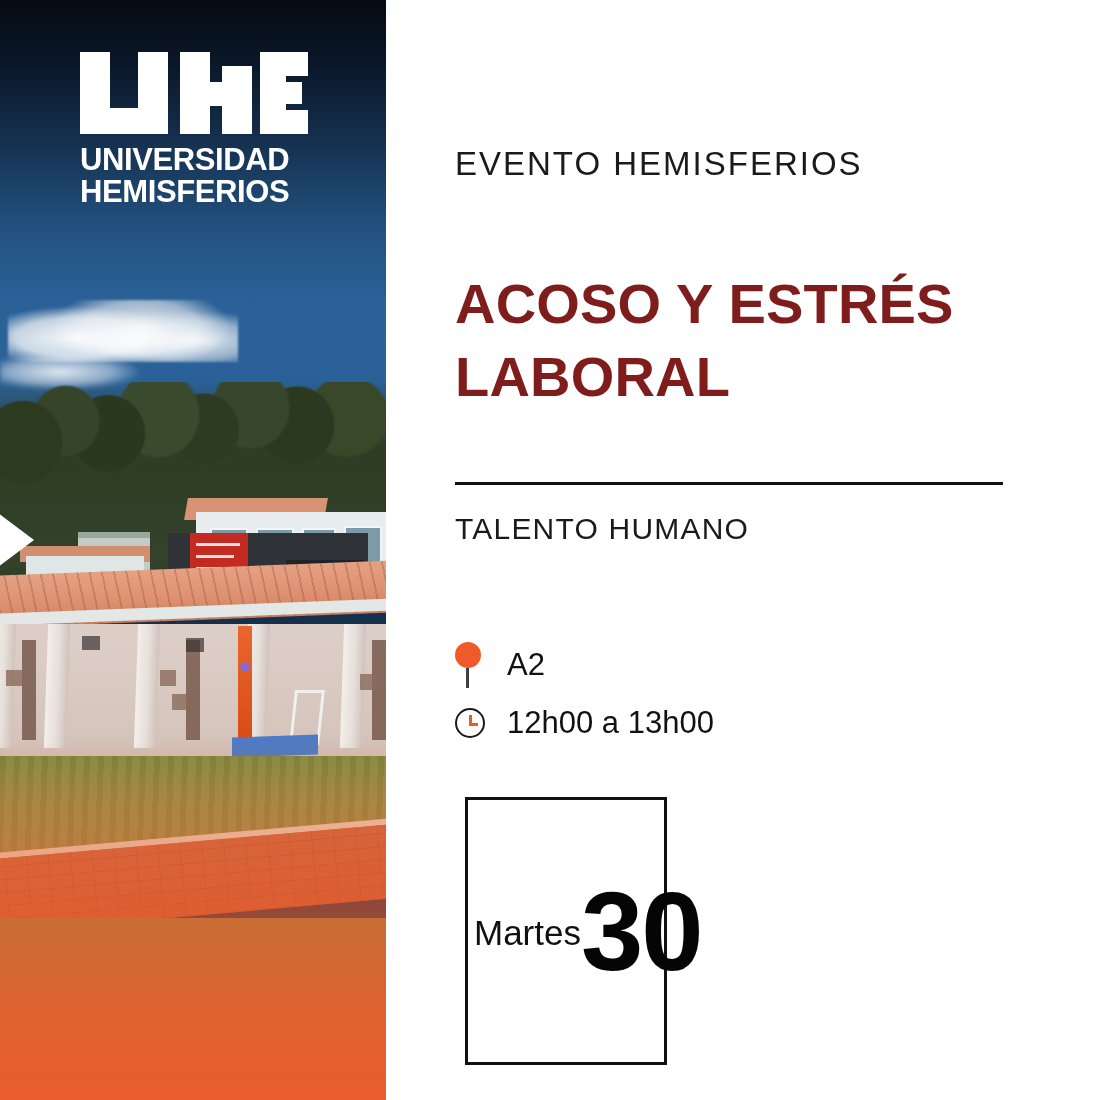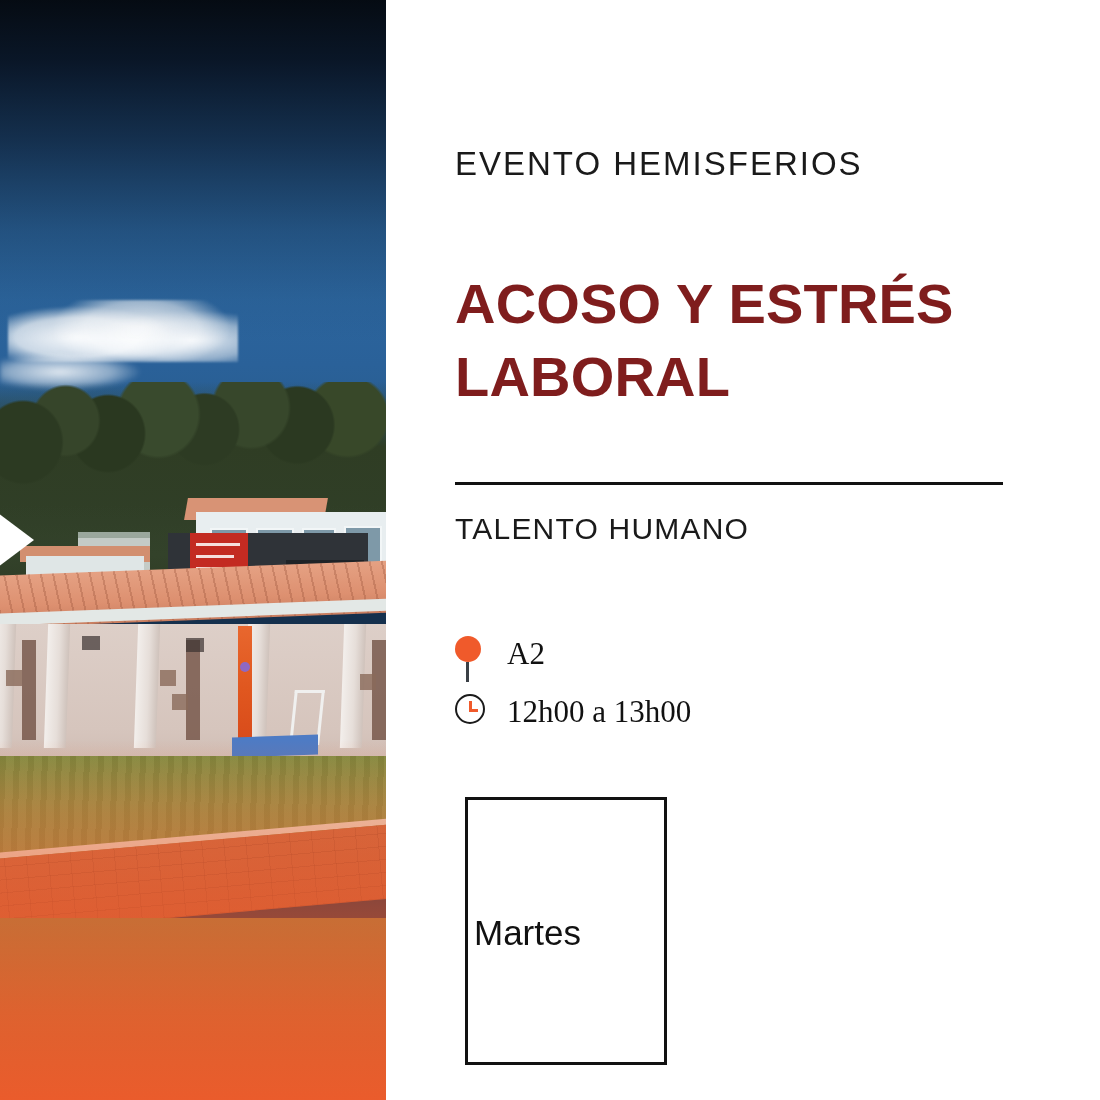--- a/index.html
+++ b/index.html
@@ -390,23 +390,22 @@
   }
 
   
   .meta {
     position: absolute;
     left: 0; top: 636px;
     width: 520px;
   }
   .meta-row {
     display: flex;
-    align-items: flex-start;
+    align-items: center;
     height: 58px;
-    font-family: Liberation Serif, serif;
   }
   .meta-icon {
     width: 52px;
     display: flex;
     align-items: center;
     justify-content: flex-start;
     flex: none;
   }
   .meta-text {
     font-size: 31px;
@@ -540,20 +539,38 @@
 
     <div class="lawn"></div>
     <div class="path-kerb"></div>
     <div class="brick-path"></div>
     <div class="lawn-low"></div>
 
     <div class="orange-wash"></div>
     <div class="sky-shade"></div>
     <div class="play-triangle"></div>
 
+    <div class="logo">
+      <div class="logo-mark">
+        <span class="lm-u-l"></span>
+          <span class="lm-u-r"></span>
+          <span class="lm-u-b"></span>
+        <span class="lm-h-l"></span>
+          <span class="lm-h-m"></span>
+          <span class="lm-h-r"></span>
+        <span class="lm-e-v"></span>
+          <span class="lm-e-t"></span>
+          <span class="lm-e-m"></span>
+          <span class="lm-e-b"></span>
+      </div>
+      <div class="logo-word">
+        <div>UNIVERSIDAD</div>
+        <div>HEMISFERIOS</div>
+      </div>
+    </div>
   </div>
 
   <div class="content">
 
     <div class="kicker">EVENTO HEMISFERIOS</div>
 
     <div class="title">ACOSO Y ESTRÉS LABORAL</div>
 
     <div class="divider"></div>
 
@@ -578,16 +595,17 @@
             <div class="hand-h"></div>
           </div>
         </div>
         <div class="meta-text">12h00 a 13h00</div>
       </div>
 
     </div>
 
     <div class="date-card">
       <div class="date-weekday">Martes</div>
+      <div class="date-day">30</div>
     </div>
 
   </div>
 </div>
 
 </body></html>

